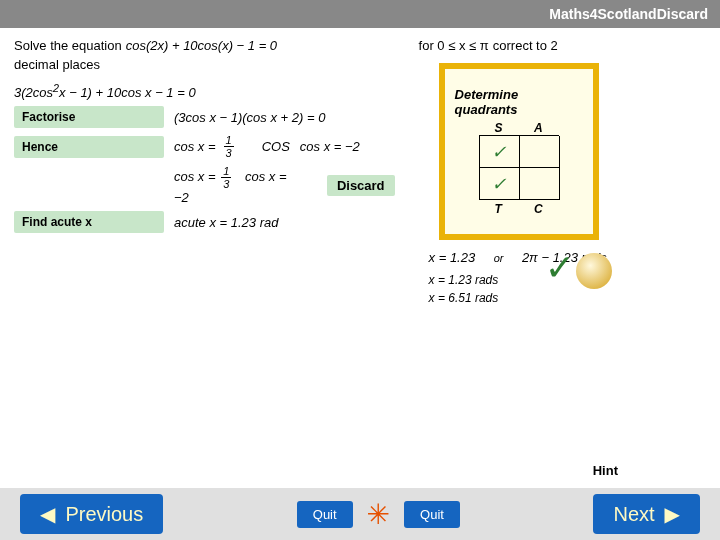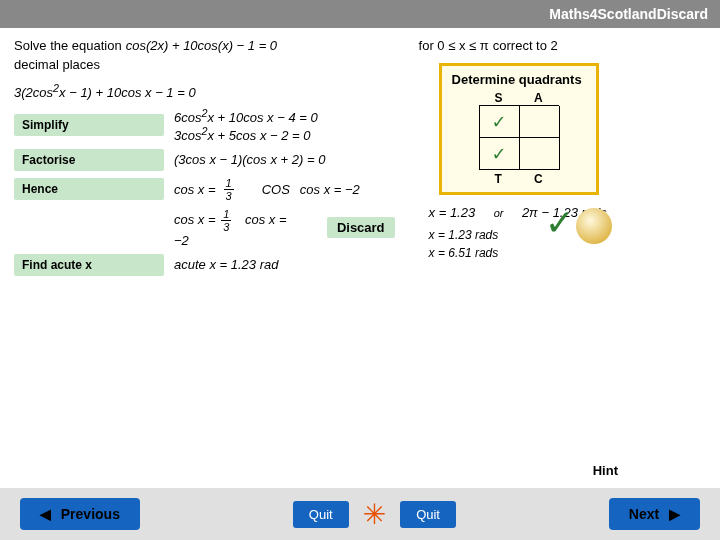--- a/index.html
+++ b/index.html
@@ -133,25 +133,26 @@
       font-size: 13px;
       margin-bottom: 10px;
       display: flex;
       align-items: center;
       gap: 4px;
     }
 
     
     .quadrant-box {
       background: #fffde7;
-      border: 3px solid #eab308;
+      border: 6px solid #eab308;
       width: 160px;
-      padding: 6px 10px;
+      padding: 18px 10px;
       margin-bottom: 10px;
       margin-left: 20px;
+      font-style: italic;
     }
     .quadrant-title {
       font-size: 13px;
       font-weight: bold;
       margin-bottom: 4px;
     }
     .quadrant-grid {
       display: grid;
       grid-template-columns: 1fr 1fr;
       grid-template-rows: auto auto;
@@ -220,25 +221,25 @@
       right: 0;
       height: 52px;
       background: #e0e0e0;
       display: flex;
       align-items: center;
       justify-content: space-between;
       padding: 0 20px;
     }
     .nav-btn {
       background: #1565c0;
-      color: #000000;
+      color: #fef9c3;
       border: none;
       padding: 8px 20px;
-      font-size: 14px;
-      font-weight: bold;
+      font-size: 20px;
+      font-weight: normal;
       border-radius: 4px;
       cursor: pointer;
       display: flex;
       align-items: center;
       gap: 6px;
     }
     .nav-btn.prev {
       background: #1565c0;
     }
     .nav-btn.next {
@@ -314,29 +315,20 @@
     </div>
 
     <div class="step-block">
       <div class="step-row">
         <div class="step-equation">
           <i>3(2cos<sup>2</sup>x − 1) + 10cos x − 1 = 0</i>
         </div>
       </div>
     </div>
 
-    <div class="step-block">
-      <div class="step-row">
-        <div class="step-label">Simplify</div>
-        <div class="step-equation">
-          <div><i>6cos<sup>2</sup>x + 10cos x − 4 = 0</i></div>
-          <div><i>3cos<sup>2</sup>x + 5cos x − 2 = 0</i></div>
-        </div>
-      </div>
-    </div>
 
     <div class="step-block">
       <div class="step-row">
         <div class="step-label">Factorise</div>
         <div class="step-equation">
           <i>(3cos x − 1)(cos x + 2) = 0</i>
         </div>
       </div>
     </div>
 

